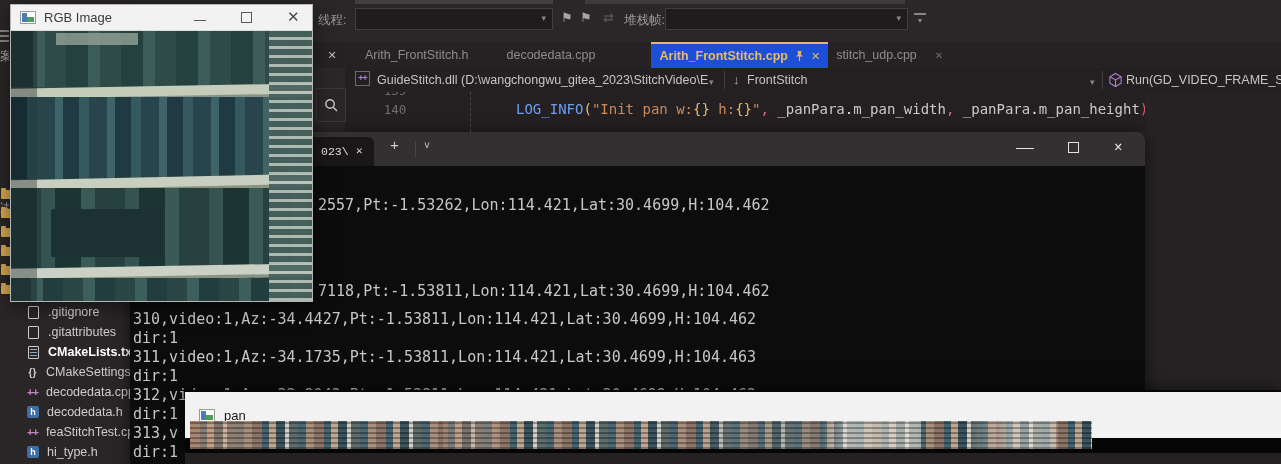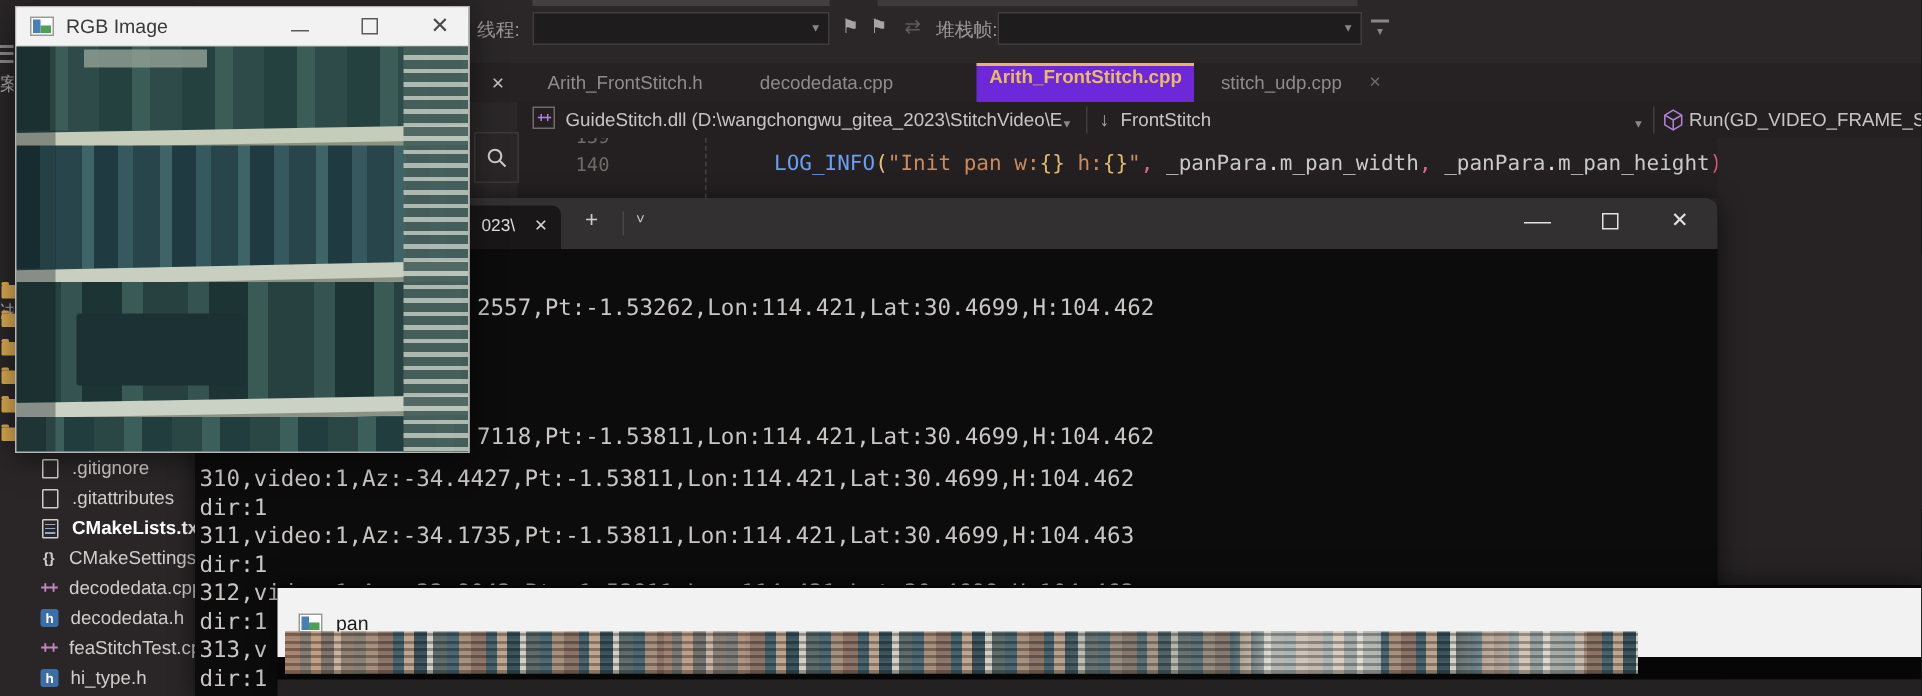--- a/index.html
+++ b/index.html
@@ -19,22 +19,22 @@
 
   
   .tabbar{position:absolute;left:313px;top:42px;width:968px;height:26px;background:#262223;
     display:flex;align-items:stretch;padding-left:8px;box-sizing:border-box;}
   .grp-close{width:22px;height:20px;margin-top:3px;color:#c0bdbd;font-size:11px;
     display:flex;align-items:center;justify-content:center;}
   .tab{display:flex;align-items:center;gap:6px;padding:0 8px;font-size:12.5px;color:#8f8b8c;white-space:nowrap;}
   .tab:nth-child(1){margin-left:14px;}
   .tab:nth-child(2){margin-left:22px;}
   .tab:nth-child(3){margin-left:48px;}
-  .tab:nth-child(4){margin-left:10px;justify-content:center;}
-  .tab.active{background:#6d28d9;border-top:2px solid #e4b862;color:#e9bb64;font-weight:bold;flex-direction:column;}
+  .tab:nth-child(4){margin-left:0;justify-content:center;}
+  .tab.active{background:#1d4ed8;border-top:2px solid #e4b862;color:#e9bb64;font-weight:bold;}
   .tab.active .tx{color:#e9bb64;font-size:11px;font-weight:normal;}
   .tab-x-dim{align-self:center;color:#6f6b6c;font-size:10px;margin-left:10px;}
 
   
   .crumb{position:absolute;left:345px;top:68px;width:936px;height:24px;background:#242021;}
   .crumb-txt{position:absolute;top:5px;font-size:12.5px;color:#c8c4c5;white-space:nowrap;}
   .crumb-caret{position:absolute;top:9px;font-size:9px;color:#8a8686;}
   .crumb-sep{position:absolute;top:3px;width:1px;height:18px;background:#413d3e;}
   .asm-ico{position:absolute;left:10px;top:3px;width:15px;height:15px;border:1px solid #6e6a6b;
     box-sizing:border-box;color:#b180d7;font-size:9px;font-weight:bold;line-height:13px;text-align:center;letter-spacing:-1px;}
@@ -67,21 +67,21 @@
   .folder-strip{position:absolute;left:0;top:188px;width:14px;height:120px;}
   .mini-folder{position:absolute;left:1px;width:12px;height:9px;background:#d8a94f;border-radius:1px;}
   .mini-folder::before{content:"";position:absolute;left:0;top:-2px;width:5px;height:2px;background:#d8a94f;border-radius:1px 1px 0 0;}
   .cjk-frag{position:absolute;left:0;width:9px;overflow:hidden;color:#a8a4a4;font-size:12px;}
   .hamburger-frag{position:absolute;left:0;top:30px;width:9px;height:12px;
     background:repeating-linear-gradient(0deg,#8a8687 0 2px,transparent 2px 5px);}
 
   
   .term{position:absolute;left:130px;top:132px;width:1015px;height:332px;background:#0c0c0c;
     border-radius:8px 8px 0 0;box-shadow:0 2px 16px rgba(0,0,0,.6);}
-  .term-bar{position:absolute;left:0;top:0;width:100%;height:34px;background:#333031;border-radius:8px 8px 0 0;}
+  .term-bar{position:absolute;left:0;top:0;width:100%;height:34px;background:#333031;border-radius:8px 8px 0 0;font-family:Liberation Mono, monospace;}
   .term-tab{position:absolute;left:8px;top:5px;width:236px;height:29px;background:#1a1718;border-radius:6px 6px 0 0;}
   .term-tab-title{position:absolute;left:183px;top:8px;font-size:11.5px;color:#e0dddd;}
   .term-tab-x{position:absolute;left:218px;top:7px;font-size:11px;color:#d5d2d2;}
   .term-plus{position:absolute;left:260px;top:6px;font-size:15px;color:#cfcccc;}
   .term-div{position:absolute;left:285px;top:9px;width:1px;height:16px;background:#4a4647;}
   .term-chev{position:absolute;left:294px;top:9px;font-size:10px;color:#cfcccc;}
   .term-min{position:absolute;left:886px;top:6px;width:18px;border-bottom:1.5px solid #e5e2e2;height:10px;}
   .term-max{position:absolute;left:938px;top:10px;width:11px;height:11px;border:1.5px solid #e5e2e2;box-sizing:border-box;}
   .term-close{position:absolute;left:984px;top:6px;font-size:14px;color:#e5e2e2;}
   .term-out{position:absolute;left:0;top:0;width:100%;height:100%;overflow:hidden;}

